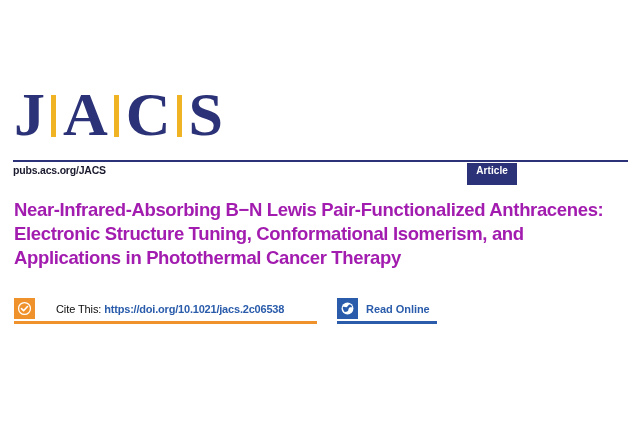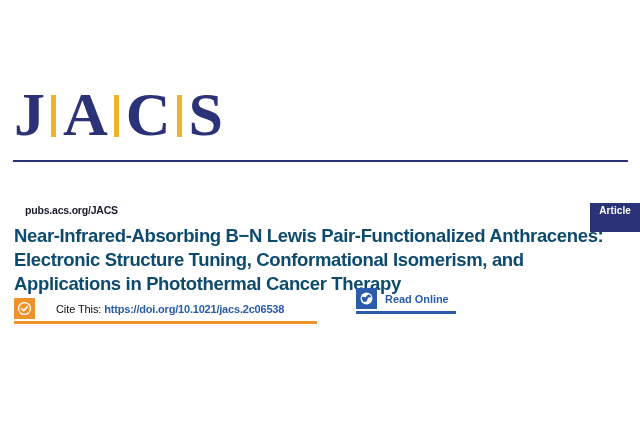--- a/index.html
+++ b/index.html
@@ -67,59 +67,58 @@
   .header-rule {
     position: absolute;
     left: 13px;
     top: 160px;
     width: 615px;
     height: 2px;
     background: #2b3277;
   }
   .url-row {
     position: absolute;
-    left: 25px;
+    left: 13px;
     top: 163px;
-    width: 615px;
+    width: 504px;
     height: 18px;
-    margin-top: 40px;
   }
   .pubs-url {
     position: absolute;
     left: 0;
     top: 1px;
     font-size: 10.5px;
     font-weight: 600;
     color: #1a1a2e;
     letter-spacing: -0.2px;
     white-space: nowrap;
   }
   .article-badge {
     position: absolute;
     right: 0;
     top: 0;
     background: #2b3277;
     color: #ffffff;
     font-size: 10px;
     font-weight: 700;
-    padding: 2px 9px 14px 9px;
+    padding: 2px 9px 7px 9px;
     letter-spacing: 0.1px;
     line-height: 1.25;
   }
 
   
   .article-title {
     position: absolute;
     left: 14px;
-    top: 212px;
+    top: 186px;
     width: 610px;
     font-size: 18.5px;
     font-weight: 700;
     line-height: 1.28;
-    color: #0c4a6e;
+    color: #a21caf;
     letter-spacing: -0.35px;
   }
 
   
   .authors {
     position: absolute;
     left: 15px;
     top: 269px;
     width: 610px;
     font-family: "Liberation Serif", serif;
@@ -172,23 +171,22 @@
   .bar-underline {
     height: 3px;
     margin-top: 2px;
   }
   .bar-underline.orange { background: #f0922b; width: 303px; }
   .bar-underline.blue { background: #2a5cab; width: 100px; }
 
   .read-block {
     position: absolute;
     left: 337px;
-    top: 288px;
+    top: 298px;
     height: 24px;
-    margin-left: 19px;
   }
   .read-text {
     margin-left: 8px;
     font-size: 11px;
     font-weight: 700;
     color: #2a5cab;
     white-space: nowrap;
     letter-spacing: -0.05px;
   }
 </style>

